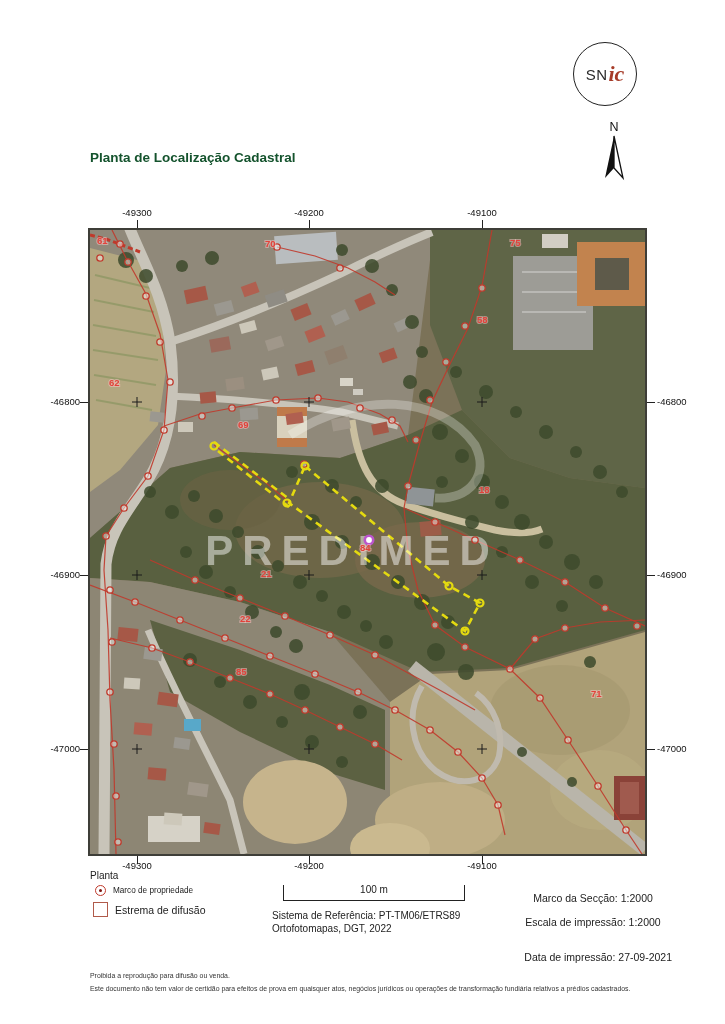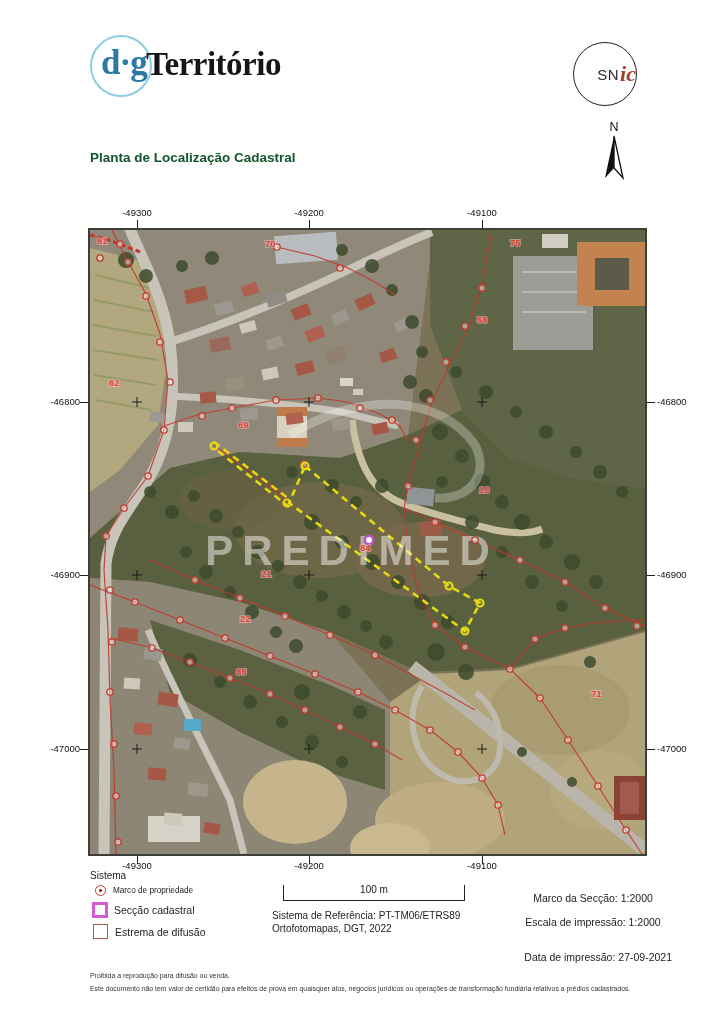--- a/index.html
+++ b/index.html
@@ -7,21 +7,21 @@
         font-family:"Liberation Sans",sans-serif;color:#1a1a1a;overflow:hidden;}
   
   #dg-logo{position:absolute;left:90px;top:33px;width:220px;height:82px;}
   #dg-circle{position:absolute;left:0;top:2px;width:58px;height:58px;border:2.4px solid #8ccde6;border-radius:50%;}
   #dg-text{position:absolute;left:11px;top:10px;font-family:"Liberation Serif",serif;font-weight:bold;
            font-size:35px;color:#2b7aa6;letter-spacing:-1px;}
   #terr-text{position:absolute;left:56px;top:13px;font-family:"Liberation Serif",serif;font-weight:bold;
            font-size:33px;color:#151515;letter-spacing:-0.5px;}
   
   #snic{position:absolute;left:573px;top:42px;width:62px;height:62px;border:1.6px solid #222;border-radius:50%;
-        display:flex;align-items:center;justify-content:flex-end;}
+        display:flex;align-items:center;justify-content:center;}
   #snic .sn{font-size:15px;color:#2a2a2a;letter-spacing:0.5px;}
   #snic .ic{font-family:"Liberation Serif",serif;font-style:italic;font-weight:bold;font-size:22px;color:#a63b28;margin-left:1px;}
   
   #page-title{position:absolute;left:90px;top:150px;font-size:13.5px;font-weight:bold;color:#14532d;}
   #north{position:absolute;left:598px;top:120px;width:32px;height:66px;text-align:center;}
   #north .n{font-size:12.5px;color:#111;display:block;margin-bottom:0;}
   
   #map-frame{position:absolute;left:88px;top:228px;width:555px;height:624px;border:2px solid #3e3e38;background:#7b7258;}
   #map-svg{display:block;}
   .tick-label{position:absolute;font-size:9.5px;color:#111;height:12px;line-height:12px;}
@@ -53,25 +53,20 @@
   #escala2{position:absolute;left:493px;top:916px;width:200px;text-align:center;font-size:10.5px;color:#222;}
   #printdate{position:absolute;left:472px;top:951px;width:200px;text-align:right;font-size:10.5px;color:#222;}
   
   #footer{position:absolute;left:90px;top:969px;width:600px;font-size:6.9px;color:#333;line-height:13px;}
 </style>
 </head>
 <body>
 
 <div id="page">
 
-  <div id="dg-logo">
-    <div id="dg-circle"></div>
-    <div id="dg-text">d·g</div>
-    <div id="terr-text">Território</div>
-  </div>
 
   <div id="snic">
     <span class="sn">SN</span>
       <span class="ic">ic</span>
   </div>
 
   <div id="page-title">Planta de Localização Cadastral</div>
 
   <div id="north">
     <span class="n">N</span>
@@ -374,30 +369,26 @@
           <text x="270" y="321" class="parcel-label">84</text>
           <text x="171" y="347" class="parcel-label">21</text>
           <text x="150" y="392" class="parcel-label">22</text>
           <text x="146" y="445" class="parcel-label">85</text>
           <text x="501" y="467" class="parcel-label">71</text>
         </g>
     </svg>
   </div>
 
   <div id="legend">
-    <div class="lg-title">Sistema</div>
+    <div class="lg-title">Planta</div>
     <div class="lg-item small">
       <div class="sym-marco">
           <i></i>
         </div>
       <span>Marco de propriedade</span>
-    </div>
-    <div class="lg-item">
-      <div class="sym-seccao"></div>
-      <span>Secção cadastral</span>
     </div>
     <div class="lg-item">
       <div class="sym-estrema"></div>
       <span>Estrema de difusão</span>
     </div>
   </div>
 
   <div id="scalebar">
     <span>100 m</span>
   </div>

